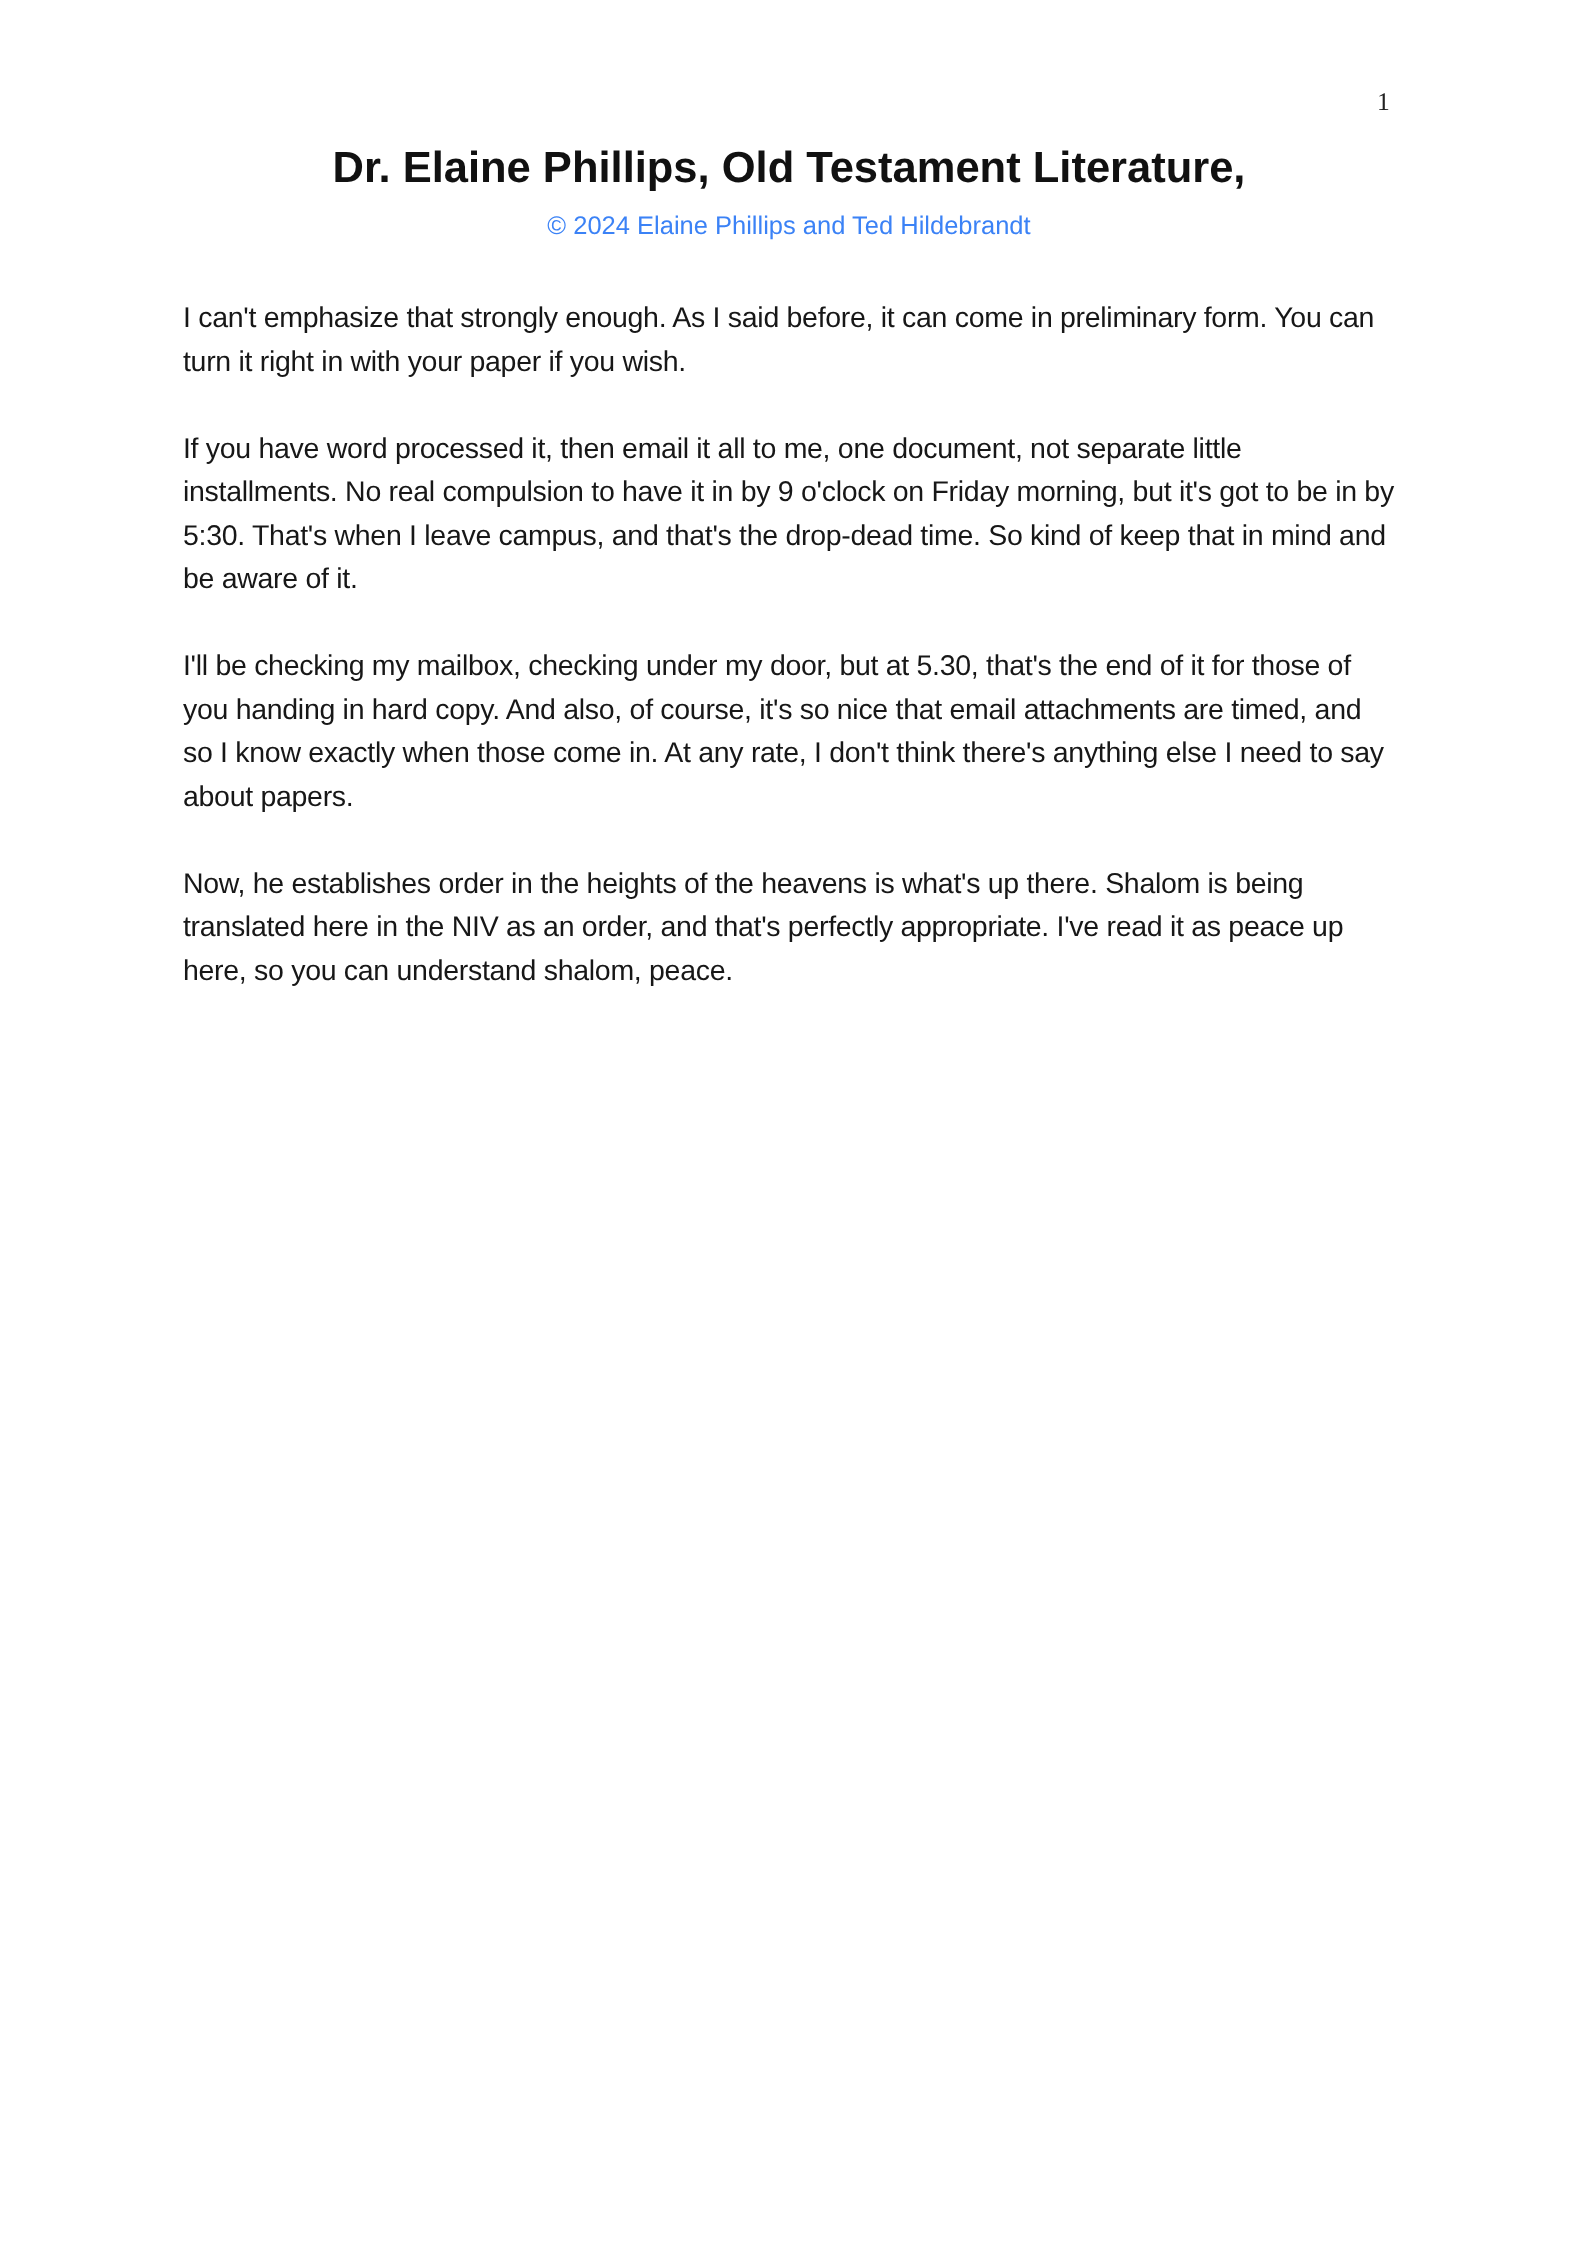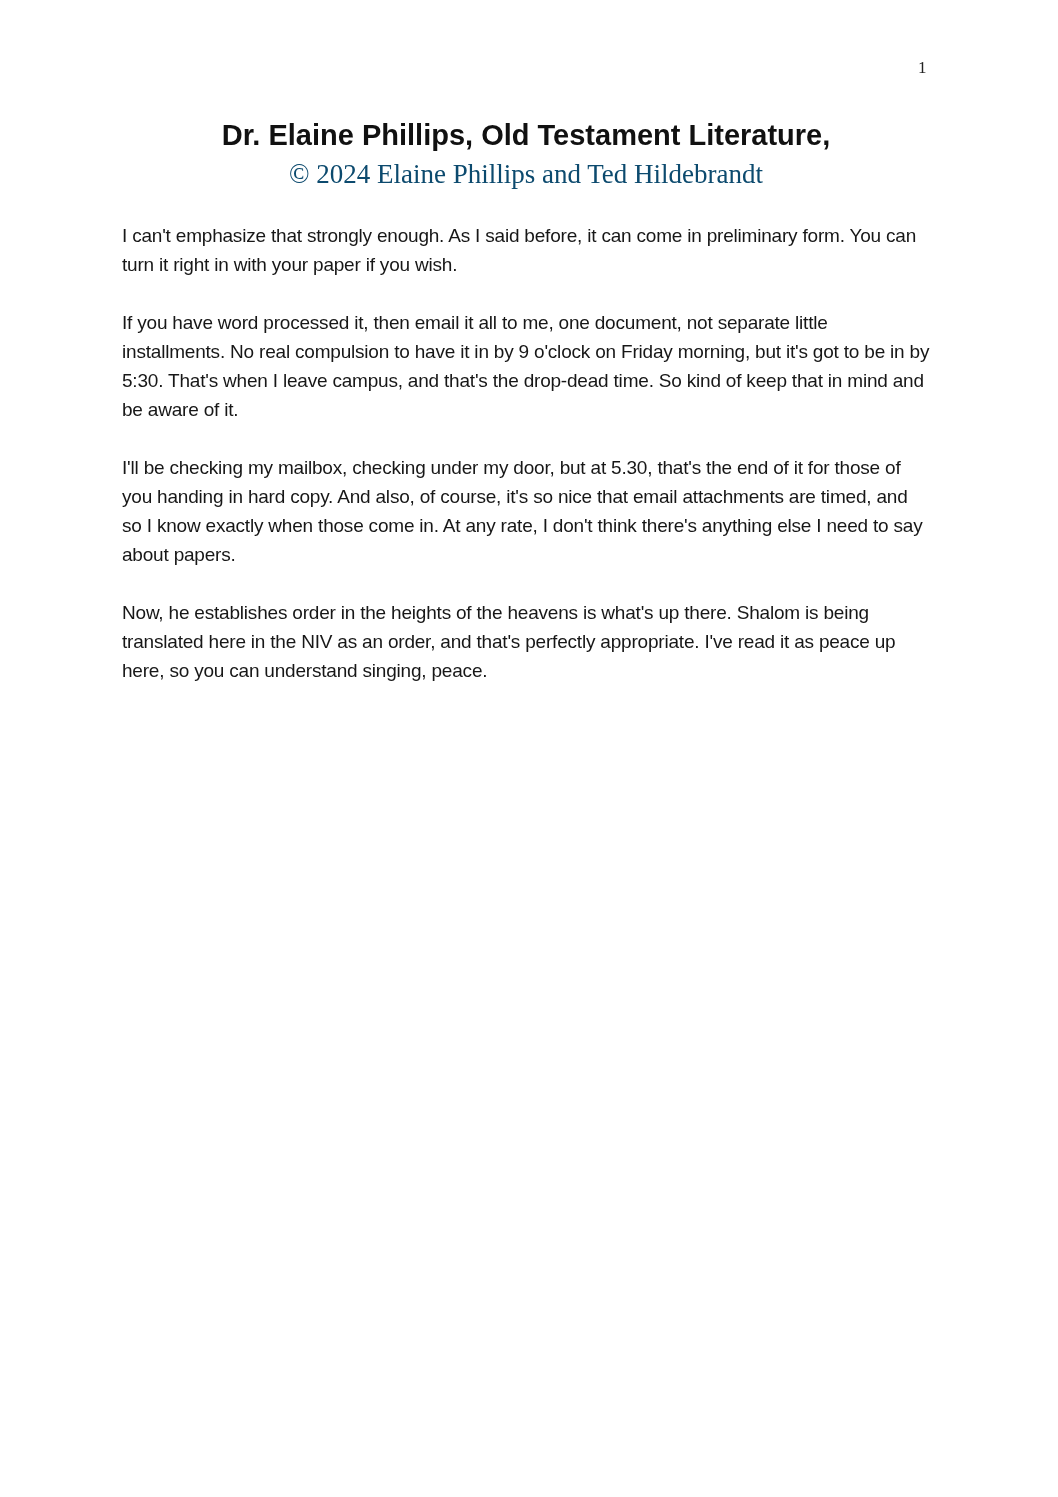--- a/index.html
+++ b/index.html
@@ -18,37 +18,37 @@
   }
   .page-number {
     position: absolute;
     top: 58px;
     left: 918px;
     font-family: "Liberation Serif", serif;
     font-size: 17px;
     color: #222222;
   }
   .content {
-    padding: 113px 128px 0 122px;
+    padding: 90px 128px 0 122px;
   }
   .doc-title {
     text-align: center;
     font-family: "Liberation Sans", sans-serif;
     font-weight: bold;
     font-size: 29px;
     line-height: 45px;
     color: #111111;
     margin: 0;
   }
   .copyright {
     text-align: center;
-    font-family: Liberation Serif, serif;
-    font-size: 27px;
+    font-family: Liberation Sans, sans-serif;
+    font-size: 17px;
     line-height: 30px;
-    color: #0c4a6e;
+    color: #3b82f6;
     margin: 1px 0 32px 0;
   }
   .paragraphs p {
     font-family: "Liberation Sans", sans-serif;
     font-size: 19px;
     line-height: 29px;
     letter-spacing: -0.2px;
     text-align: left;
     color: #171717;
     margin: 0 0 29px 0;
@@ -64,16 +64,16 @@
     <h1 class="doc-title">
       <span>Dr. Elaine Phillips, Old Testament Literature,</span><br>
     </h1>
 
     <div class="copyright">© 2024 Elaine Phillips and Ted Hildebrandt</div>
 
     <div class="paragraphs">
         <p>I can't emphasize that strongly enough. As I said before, it can come in preliminary form. You can turn it right in with your paper if you wish.</p>
         <p>If you have word processed it, then email it all to me, one document, not separate little installments. No real compulsion to have it in by 9 o'clock on Friday morning, but it's got to be in by 5:30. That's when I leave campus, and that's the drop-dead time. So kind of keep that in mind and be aware of it.</p>
         <p>I'll be checking my mailbox, checking under my door, but at 5.30, that's the end of it for those of you handing in hard copy. And also, of course, it's so nice that email attachments are timed, and so I know exactly when those come in. At any rate, I don't think there's anything else I need to say about papers.</p>
-        <p>Now, he establishes order in the heights of the heavens is what's up there. Shalom is being translated here in the NIV as an order, and that's perfectly appropriate. I've read it as peace up here, so you can understand singing, peace.</p>
+        <p>Now, he establishes order in the heights of the heavens is what's up there. Shalom is being translated here in the NIV as an order, and that's perfectly appropriate. I've read it as peace up here, so you can understand shalom, peace.</p>
       </div>
   </div>
 </div>
 
 </body></html>

